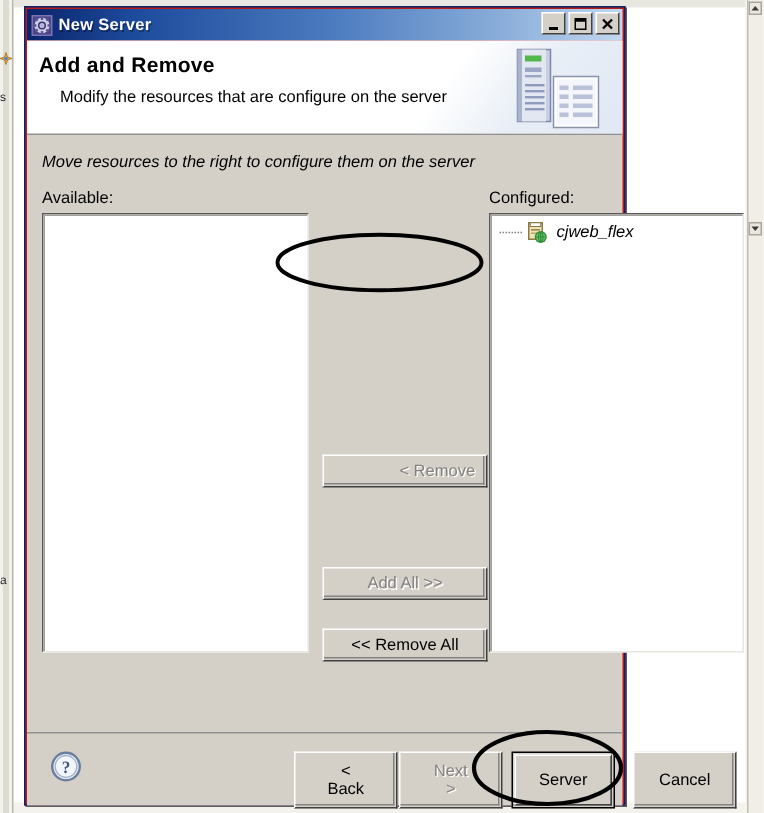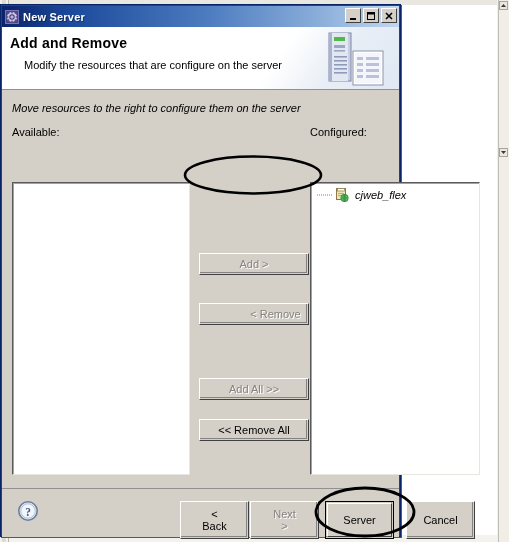--- a/index.html
+++ b/index.html
@@ -90,24 +90,24 @@
   .bd-bottom-strip {
     position: absolute;
     left: 9px; top: 535px;
     width: 488px; height: 7px;
     background: #f3f2ed;
   }
 
   
   #dialog {
     position: absolute;
-    left: 0; top: 4px;
+    left: 16px; top: 4px;
     width: 401px;
     height: 533px;
-    background: #404040;
+    background: #b91c1c;
     border: 1px solid #0a246a;
     box-sizing: border-box;
     box-shadow: 1px 1px 0 #5a5a5a;
   }
 
   
   .titlebar {
     position: relative;
     height: 21px;
     margin: 1px 1px 0 1px;
@@ -211,21 +211,20 @@
     position: absolute;
     background: #ffffff;
     border: 1px solid #7f7f7f;
     border-top-color: #5a5a5a;
     border-left-color: #5a5a5a;
     border-right-color: #e8e6e0;
     border-bottom-color: #e8e6e0;
     box-sizing: border-box;
     box-shadow: inset 1px 1px 0 #a5a29a;
     overflow: hidden;
-    margin-top: 40px;
   }
   .list-available {
     left: 10px; top: 52px;
     width: 178px; height: 293px;
   }
   .list-configured {
     left: 308px; top: 52px;
     width: 170px; height: 293px;
   }
 
@@ -501,21 +500,20 @@
             <circle cx="10.5" cy="11" r="4" fill="#2f8f3c"></circle>
             <circle cx="10.5" cy="11" r="3.1" fill="#6fc46a"></circle>
             <path d="M7.4 11 H13.6 M10.5 7.9 V14.1" stroke="#2f8f3c" stroke-width="0.8"></path>
             <ellipse cx="10.5" cy="11" rx="1.5" ry="3.1" fill="none" stroke="#2f8f3c" stroke-width="0.8"></ellipse>
           </svg>
         </span>
         <span class="tree-label">cjweb_flex</span>
       </div>
     </div>
 
-    <button class="xfer-btn btn-add disabled">Add &gt;</button>
     <button class="xfer-btn btn-remove disabled">&lt; Remove</button>
     <button class="xfer-btn btn-addall disabled">Add All &gt;&gt;</button>
     <button class="xfer-btn btn-removeall">&lt;&lt; Remove All</button>
 
   </div>
 
   <div class="bottom-bar">
     <div class="help-icon">
       <svg width="22" height="22" viewBox="0 0 22 22">
         <circle cx="11" cy="11" r="9.2" fill="#e6eaf2" stroke="#6a7f9e" stroke-width="1.6"></circle>

